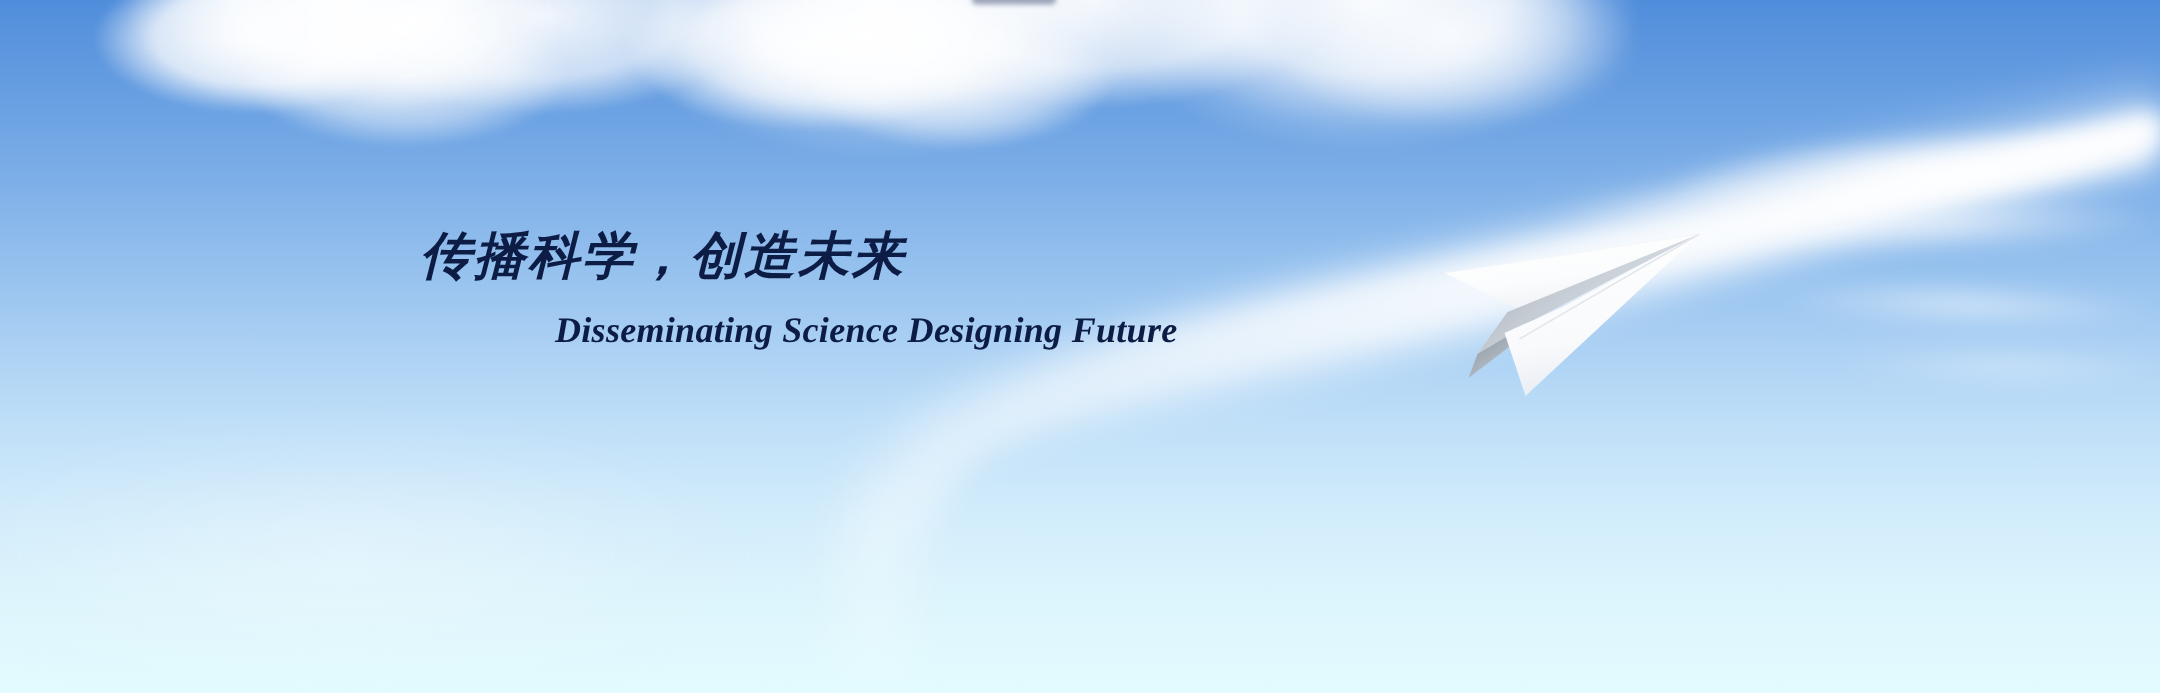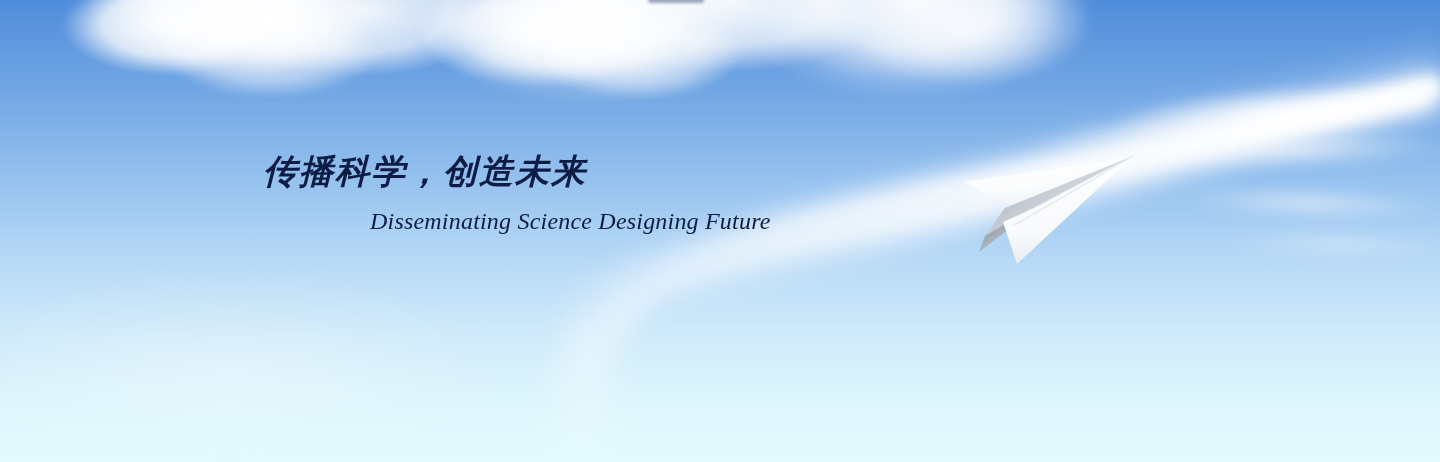--- a/index.html
+++ b/index.html
@@ -134,38 +134,38 @@
     position: absolute;
     left: 0; top: 0;
     width: 1440px; height: 462px;
     pointer-events: none;
   }
   .trail-svg { display: block; width: 1440px; height: 462px; }
 
   
   .headline-cn {
     position: absolute;
-    left: 263px;
+    left: 280px;
     top: 152px;
     font-family: "DejaVu Serif", "Liberation Serif", serif;
     font-size: 34px;
     font-weight: bold;
     font-style: italic;
     color: #0c1c45;
     letter-spacing: 2px;
     white-space: nowrap;
     line-height: 1.15;
   }
   .headline-en {
     position: absolute;
     left: 370px;
     top: 208px;
     font-family: "Liberation Serif", "DejaVu Serif", serif;
     font-size: 24px;
-    font-weight: normal;
+    font-weight: bold;
     font-style: italic;
     color: #0c1c45;
     letter-spacing: 0.2px;
     white-space: nowrap;
     line-height: 1.15;
   }
 
   
   .clipped-mark {
     position: absolute;

